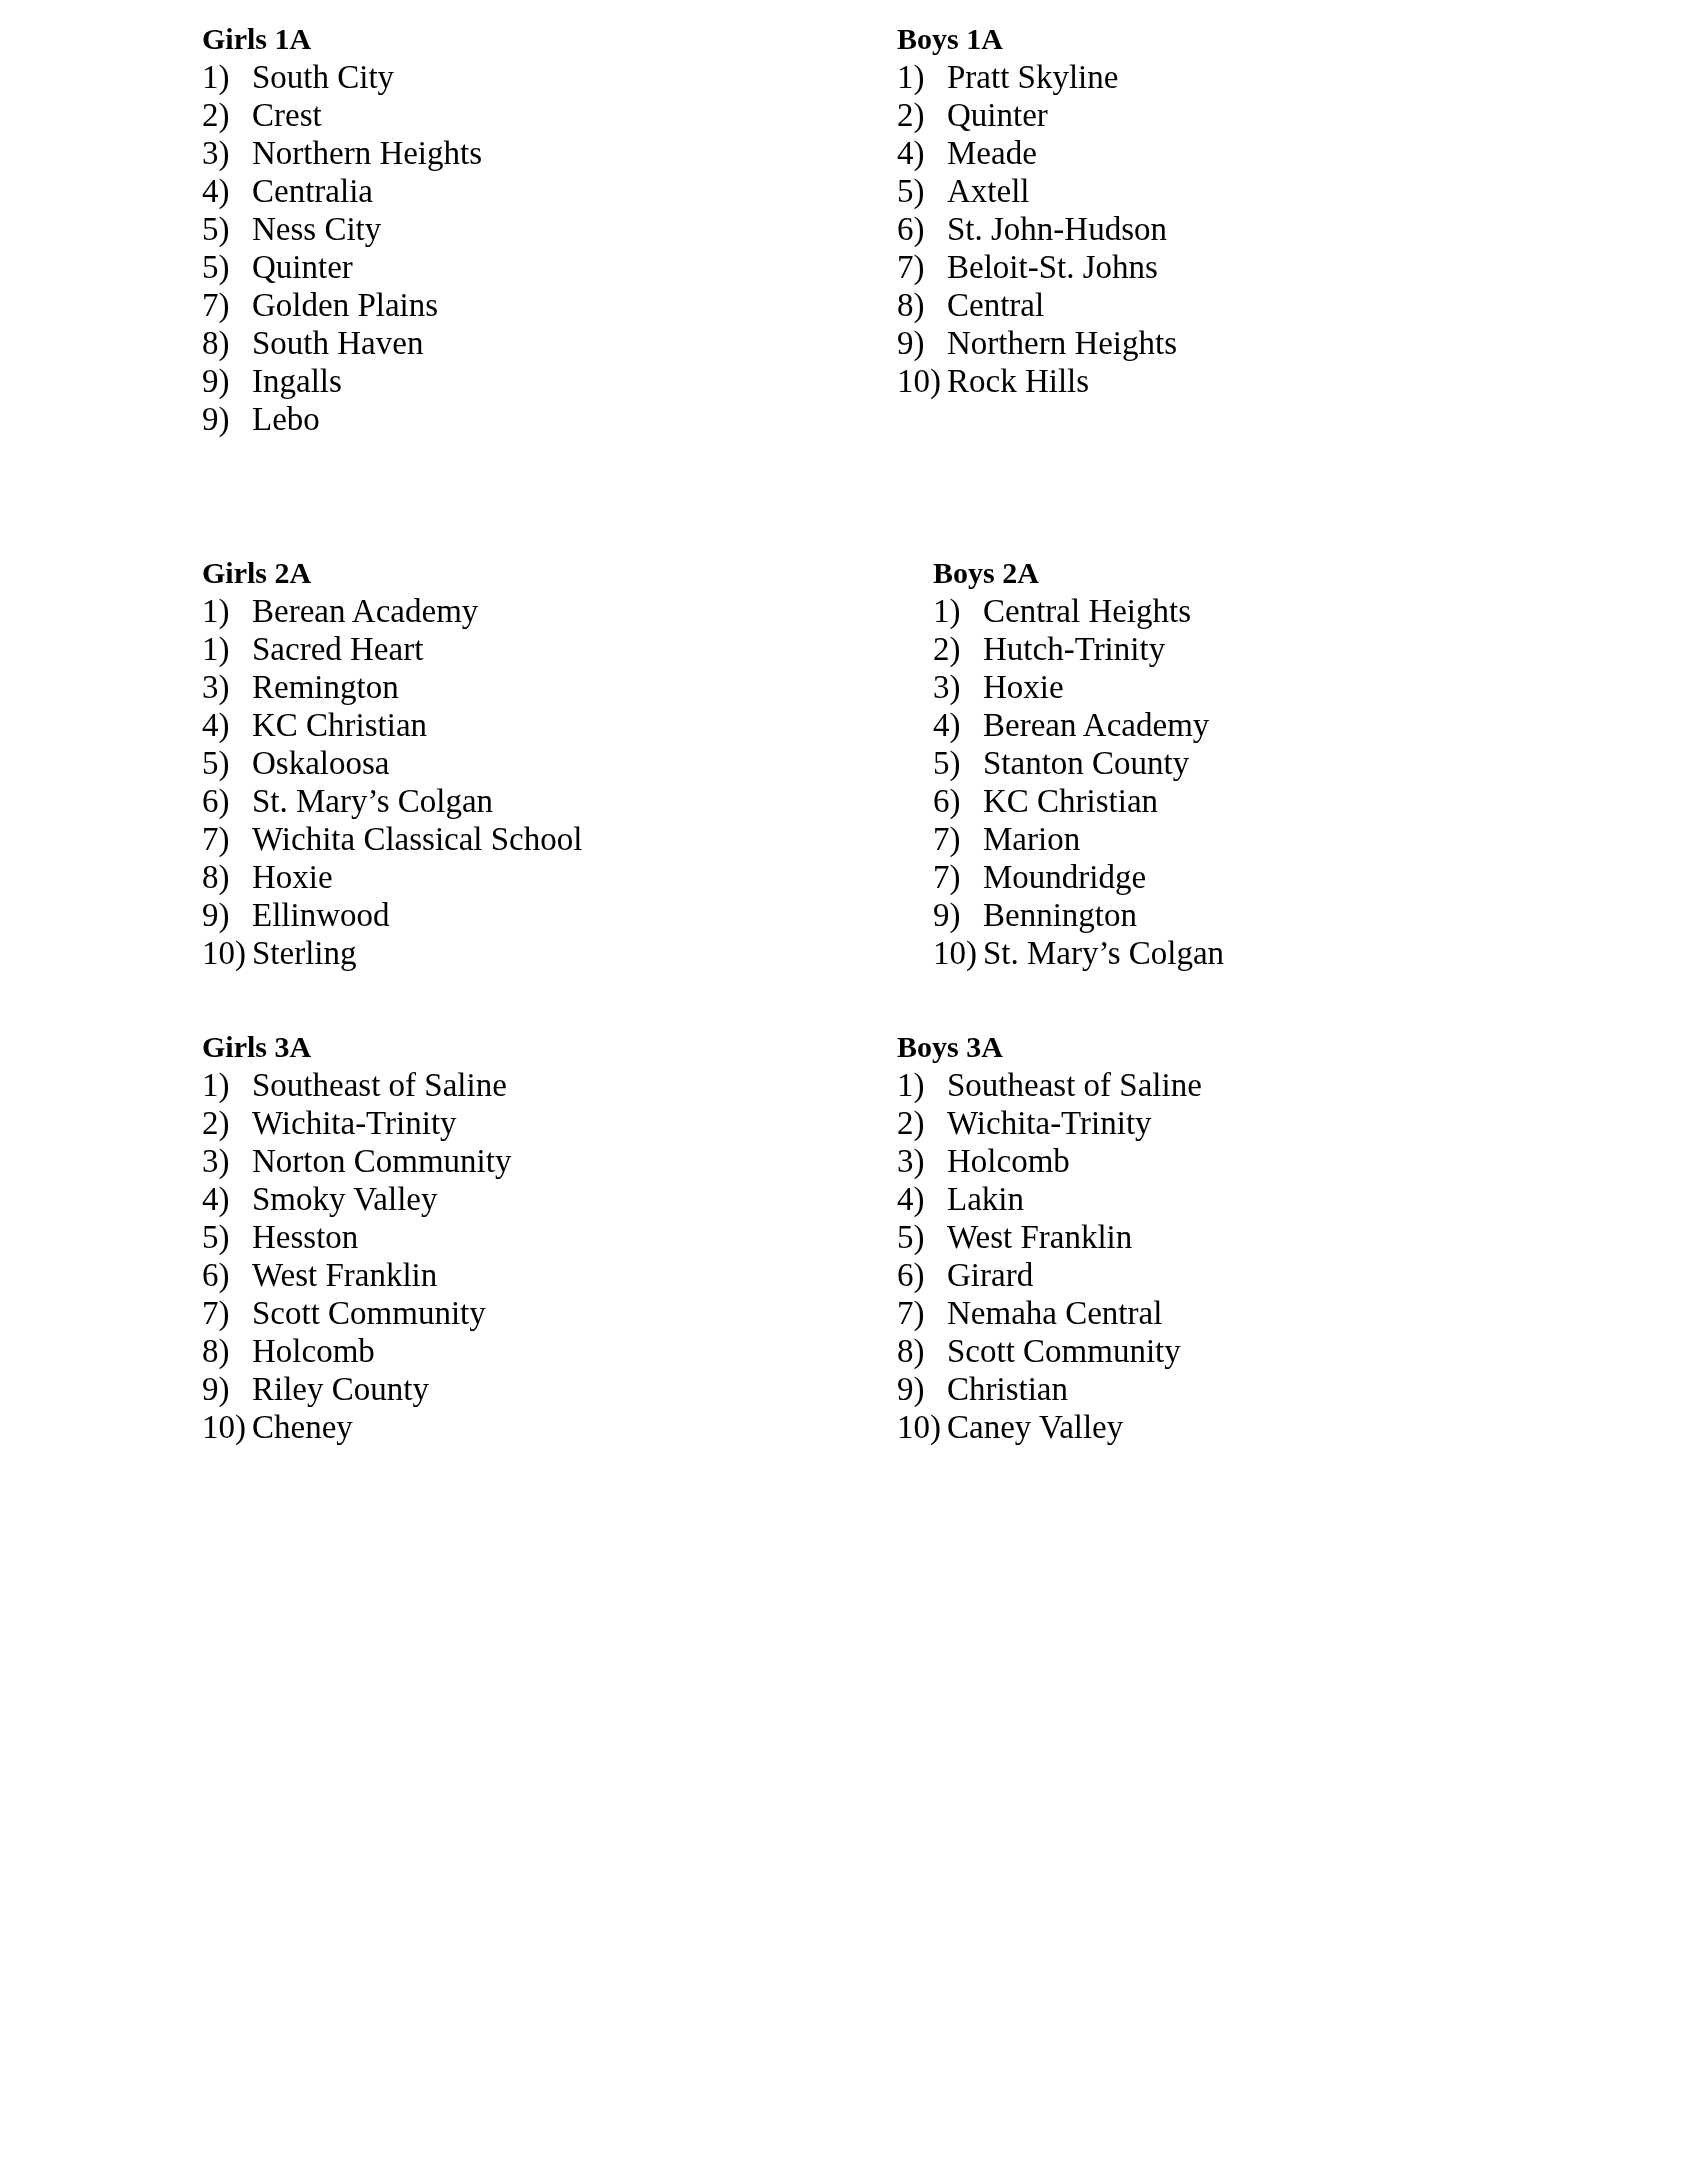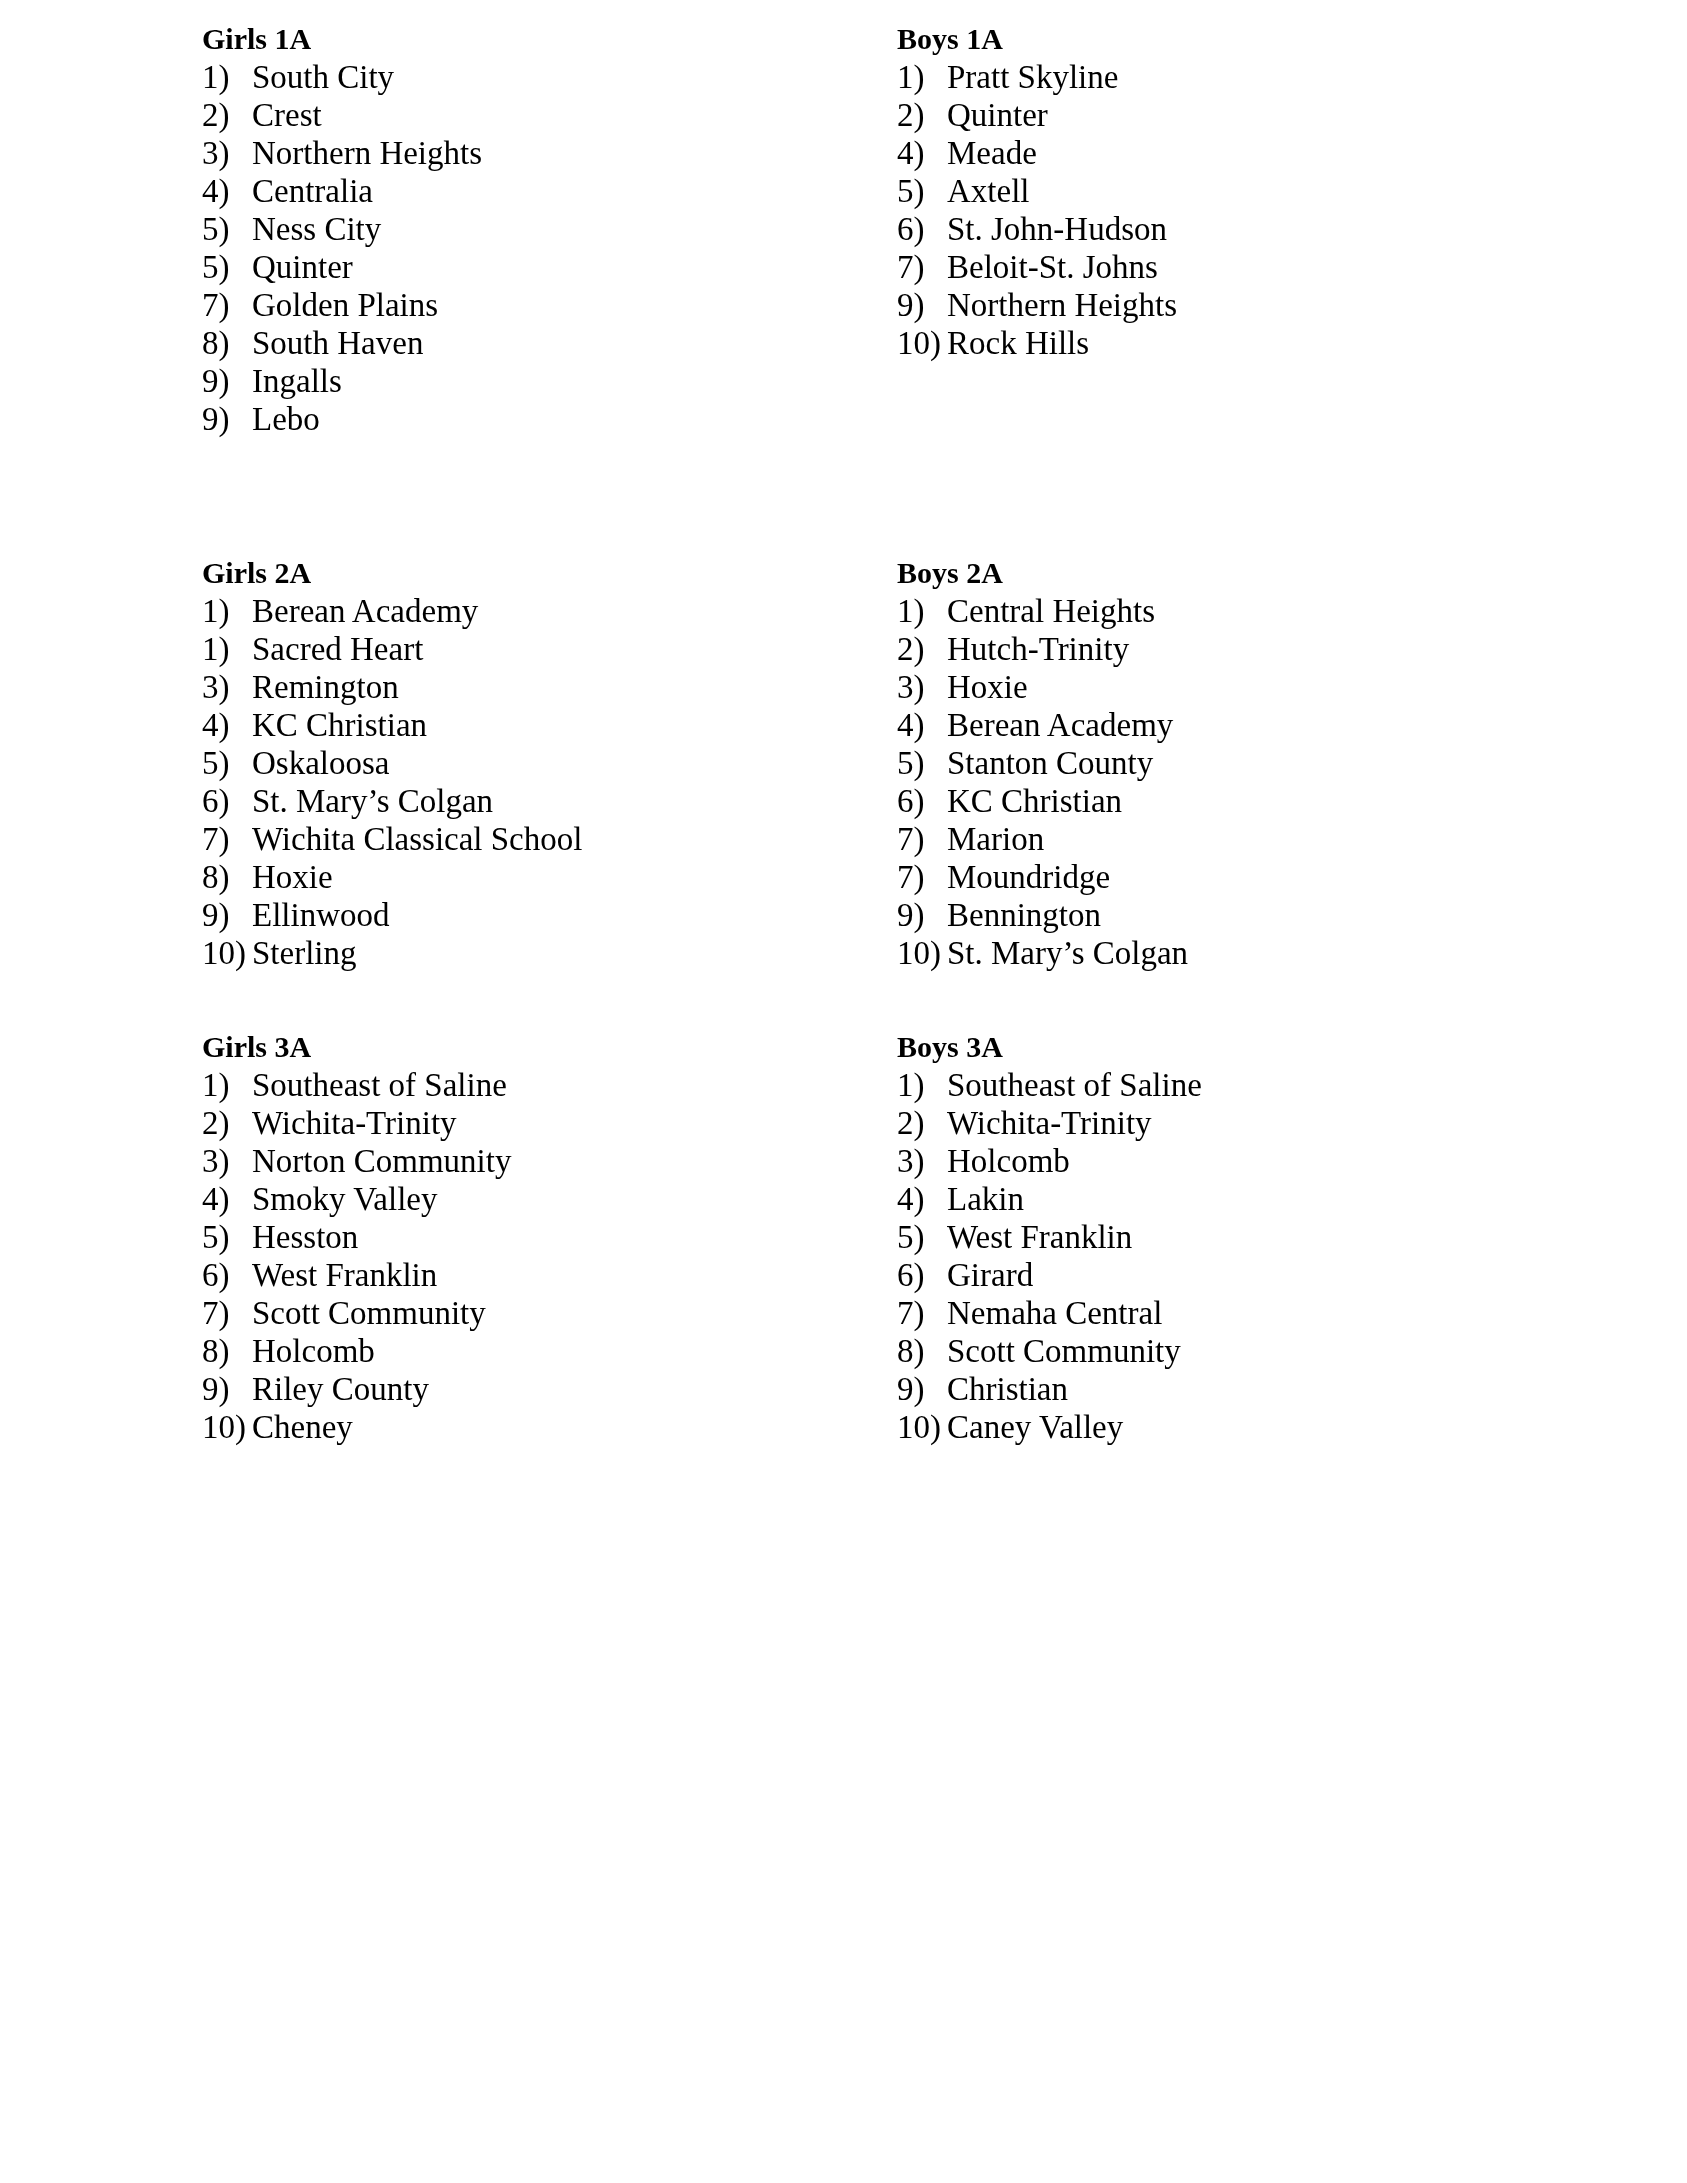--- a/index.html
+++ b/index.html
@@ -25,21 +25,21 @@
     width: 1283px;
     text-align: center;
     font-weight: bold;
   }
   .content {
     margin-left: 202px;
     width: 1283px;
     margin-top: 20px;
   }
   .cols { display: flex; }
-  .cols.gap-2a { margin-top: 116px; }
+  .cols.gap-2a { margin-top: 116px; gap: 36px; }
   .cols.gap-3a { margin-top: 56px; }
   .col-left { width: 695px; flex: none; }
   .col-right { flex: 1; }
   .heading {
     font-weight: bold;
     font-size: 30px;
     line-height: 38px;
   }
   .row { white-space: nowrap; }
   .num { display: inline-block; min-width: 50px; }
@@ -70,20 +70,21 @@
       </div>
       <div class="col-right section">
         <h2 class="heading">Boys 1A</h2>
         <div class="list">
             <div class="row"><span class="num">1)</span><span class="team">Pratt Skyline</span></div>
             <div class="row"><span class="num">2)</span><span class="team">Quinter</span></div>
             <div class="row"><span class="num">4)</span><span class="team">Meade</span></div>
             <div class="row"><span class="num">5)</span><span class="team">Axtell</span></div>
             <div class="row"><span class="num">6)</span><span class="team">St. John-Hudson</span></div>
             <div class="row"><span class="num">7)</span><span class="team">Beloit-St. Johns</span></div>
+            <div class="row"><span class="num">8)</span><span class="team">Central</span></div>
             <div class="row"><span class="num">9)</span><span class="team">Northern Heights</span></div>
             <div class="row"><span class="num">10)</span><span class="team">Rock Hills</span></div>
           </div>
       </div>
     </section>
 
     <section class="cols gap-2a">
       <div class="col-left section">
         <h2 class="heading">Girls 2A</h2>
         <div class="list">

